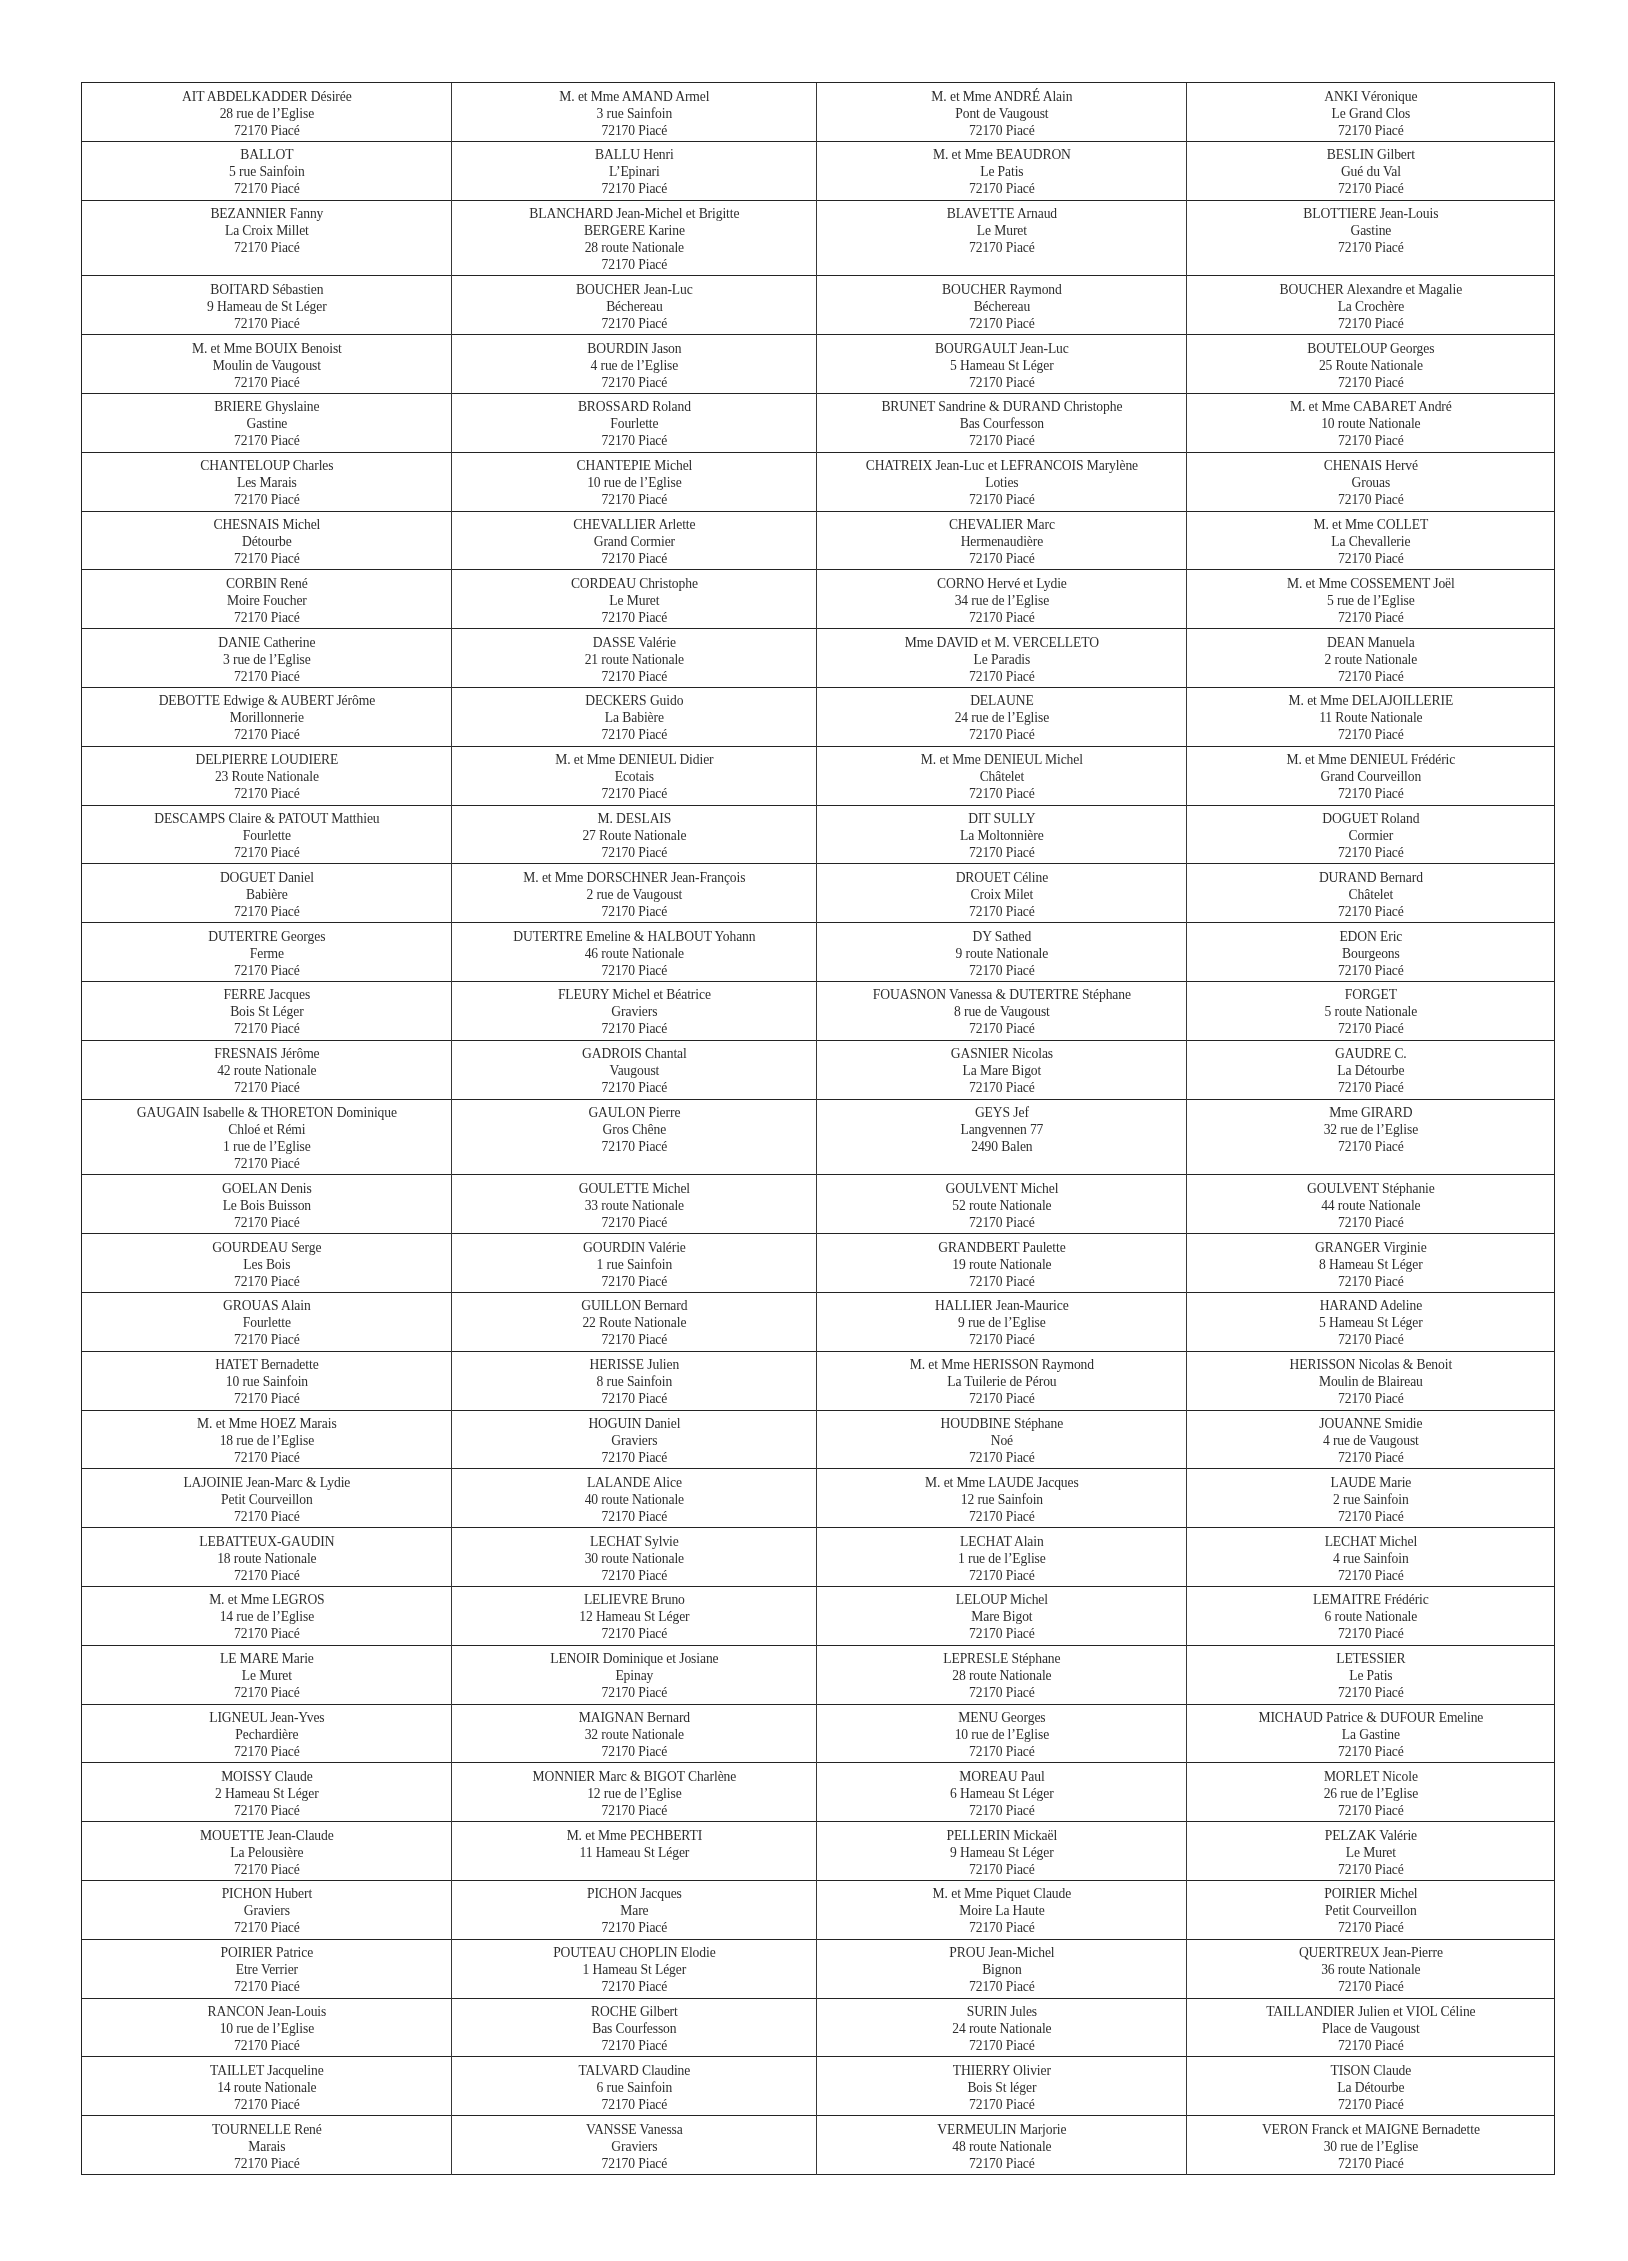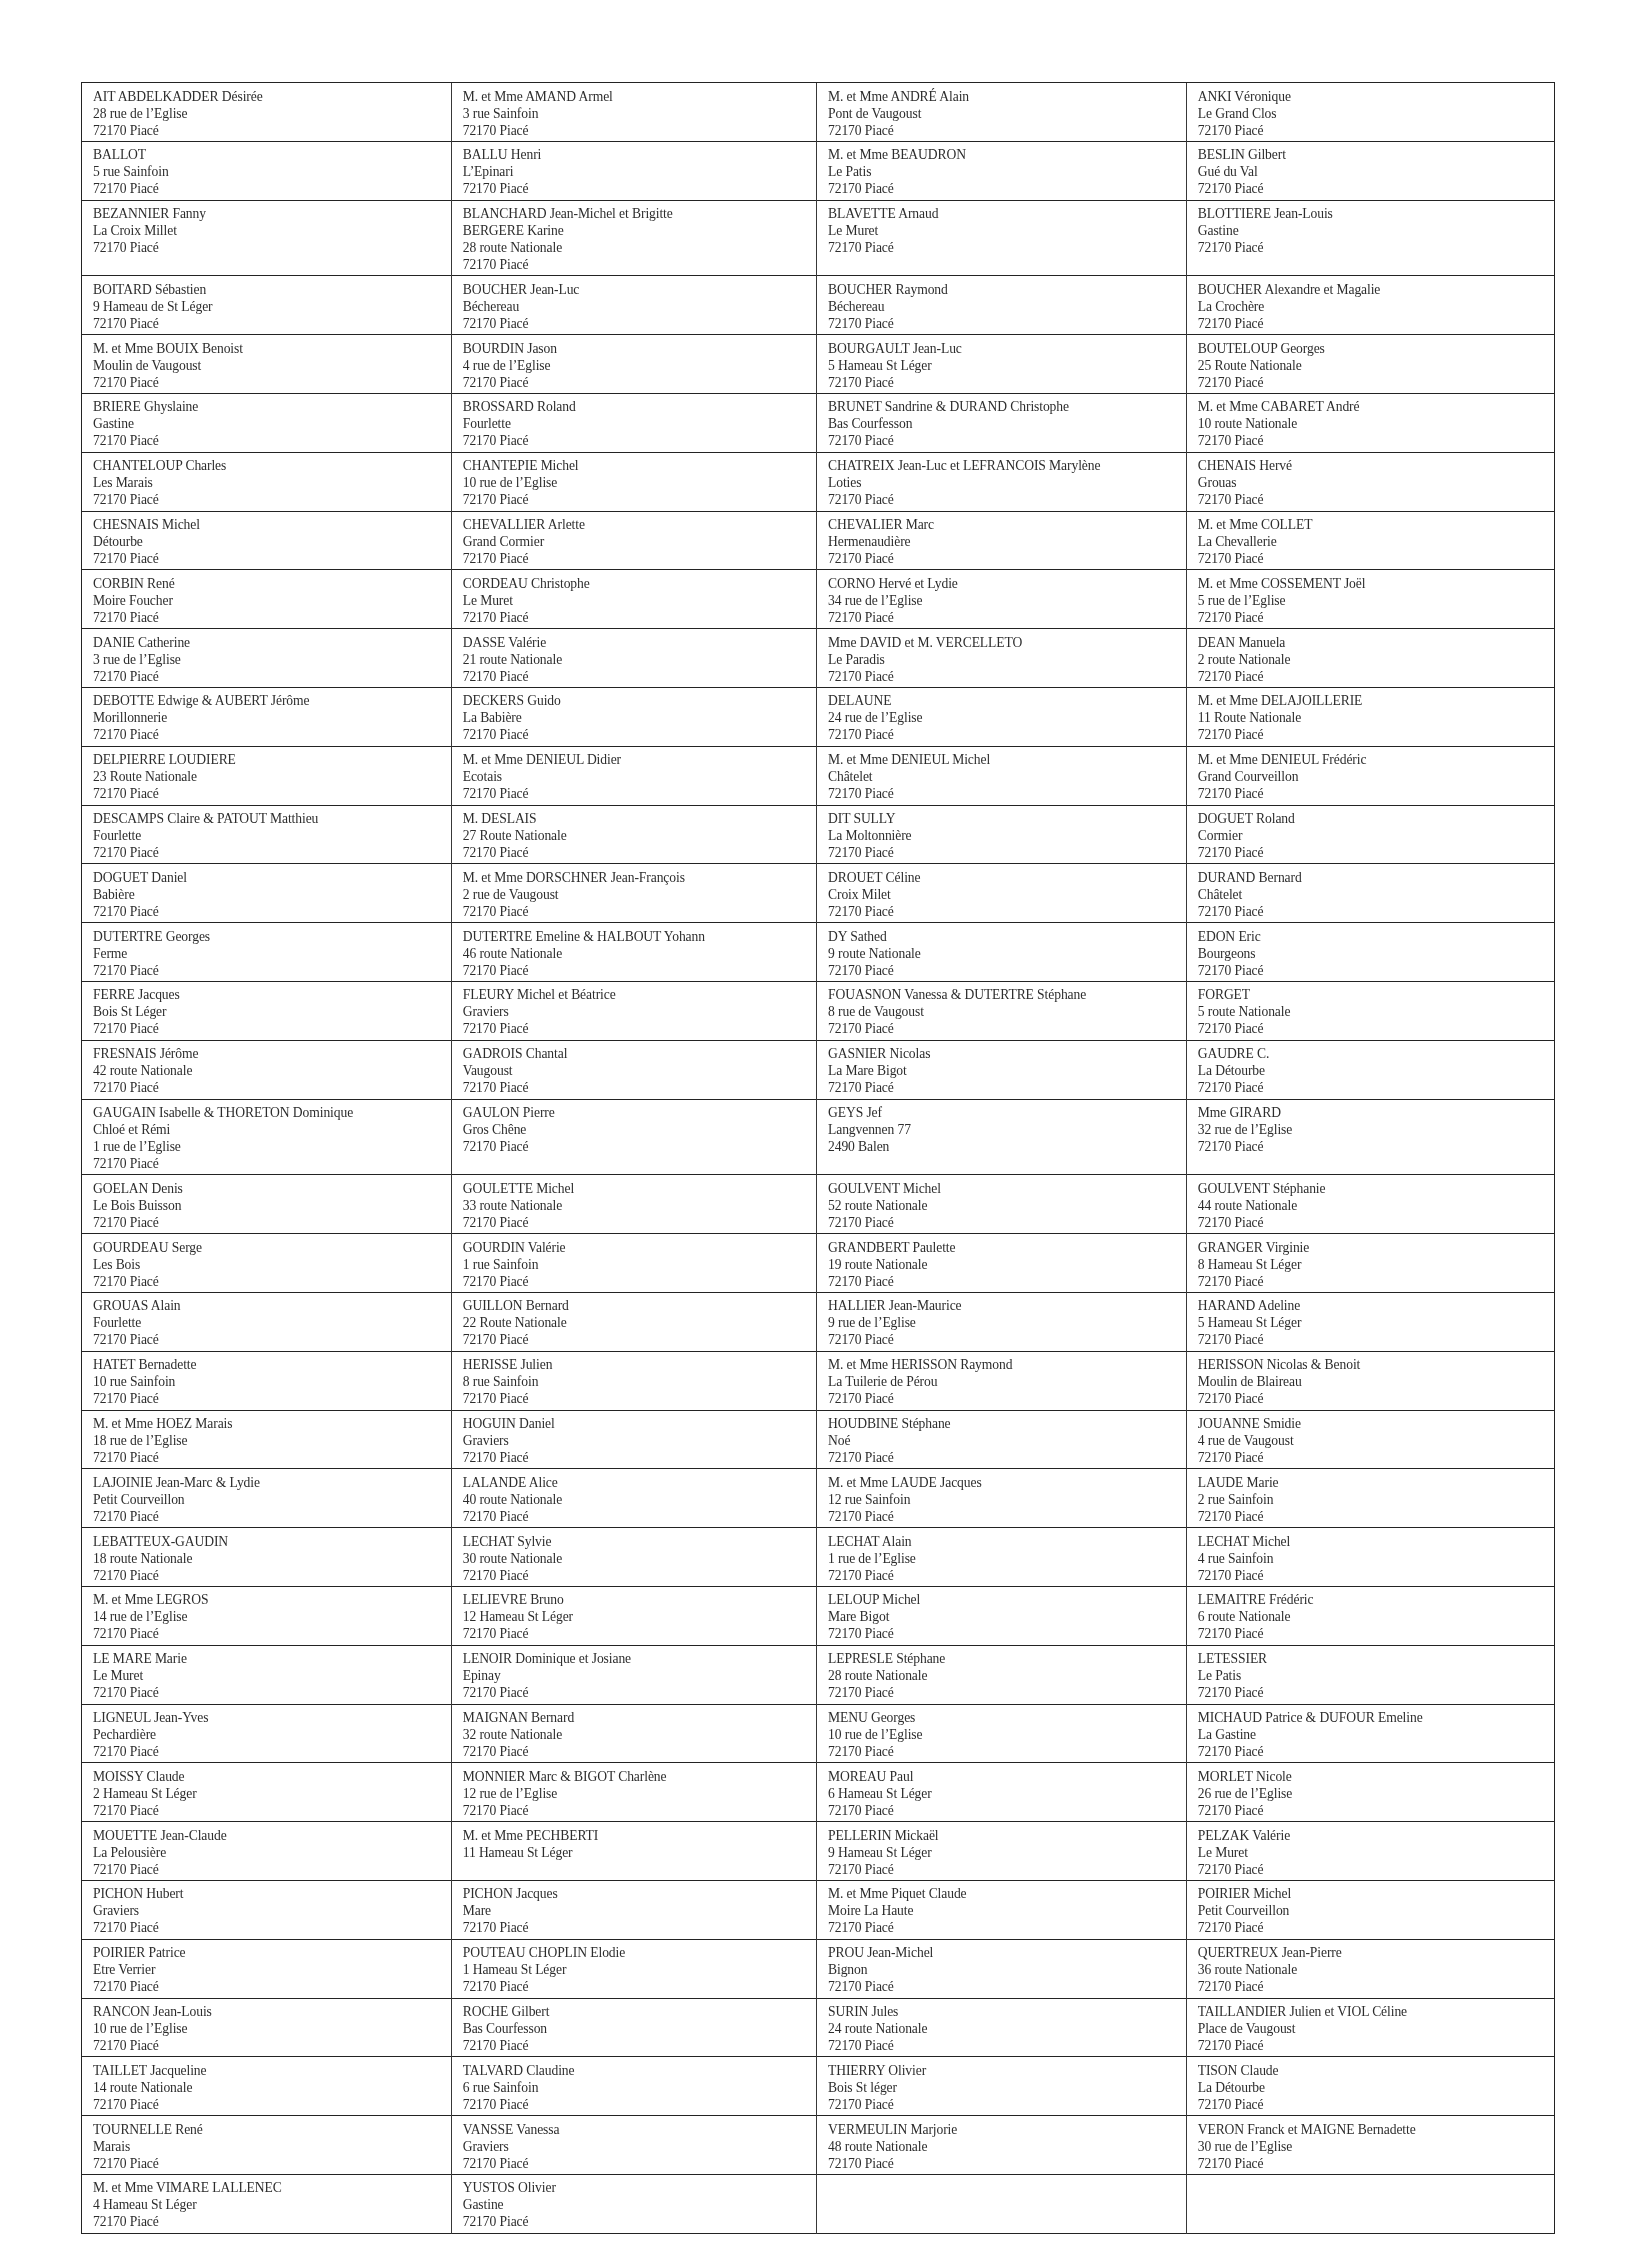--- a/index.html
+++ b/index.html
@@ -12,20 +12,21 @@
     height: 2350px;
     position: relative;
     font-family: "Liberation Serif", "DejaVu Serif", serif;
     color: #2d2d2d;
   }
   .directory-wrap {
     position: absolute;
     left: 81px;
     top: 82px;
     width: 1474px;
+    text-align: center;
   }
   table.directory {
     width: 100%;
     border-collapse: collapse;
     table-layout: fixed;
     border: 1.4px solid #232323;
   }
   table.directory td {
     vertical-align: top;
     border-top: 1.4px solid #232323;
@@ -819,30 +820,16 @@
             <div>VERMEULIN Marjorie</div>
             <div>48 route Nationale</div>
             <div>72170 Piacé</div>
           </td>
           <td>
             <div>VERON Franck et MAIGNE Bernadette</div>
             <div>30 rue de l’Eglise</div>
             <div>72170 Piacé</div>
           </td>
         </tr>
-        <tr>
-          <td>
-            <div>M. et Mme VIMARE LALLENEC</div>
-            <div>4 Hameau St Léger</div>
-            <div>72170 Piacé</div>
-          </td>
-          <td>
-            <div>YUSTOS Olivier</div>
-            <div>Gastine</div>
-            <div>72170 Piacé</div>
-          </td>
-          <td></td>
-          <td></td>
-        </tr>
       </tbody>
   </table>
 </div>
 
 
 </body></html>

